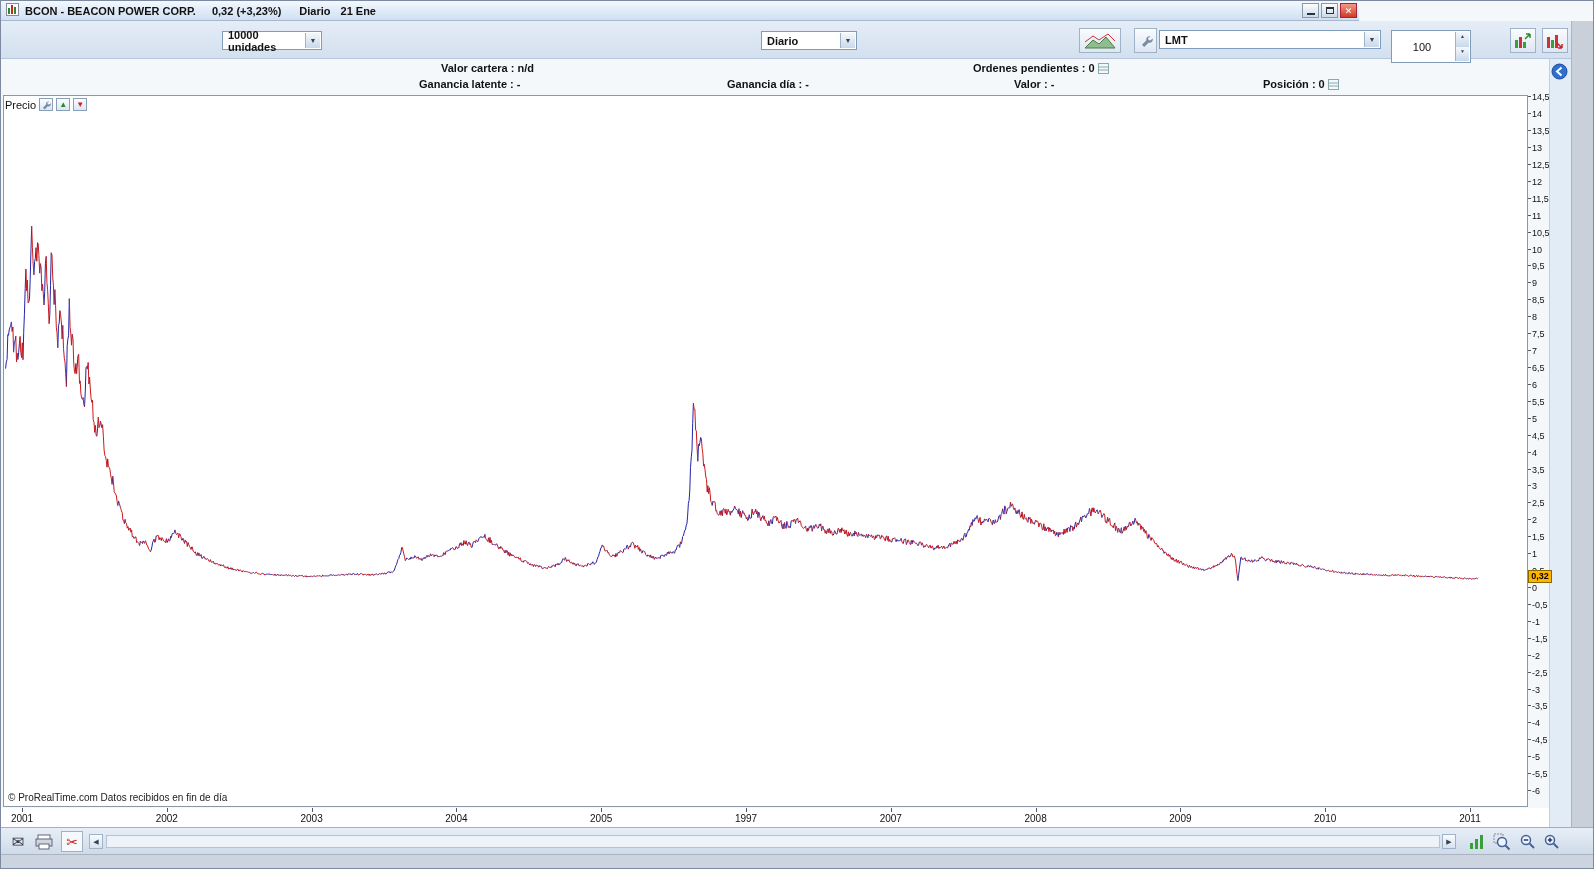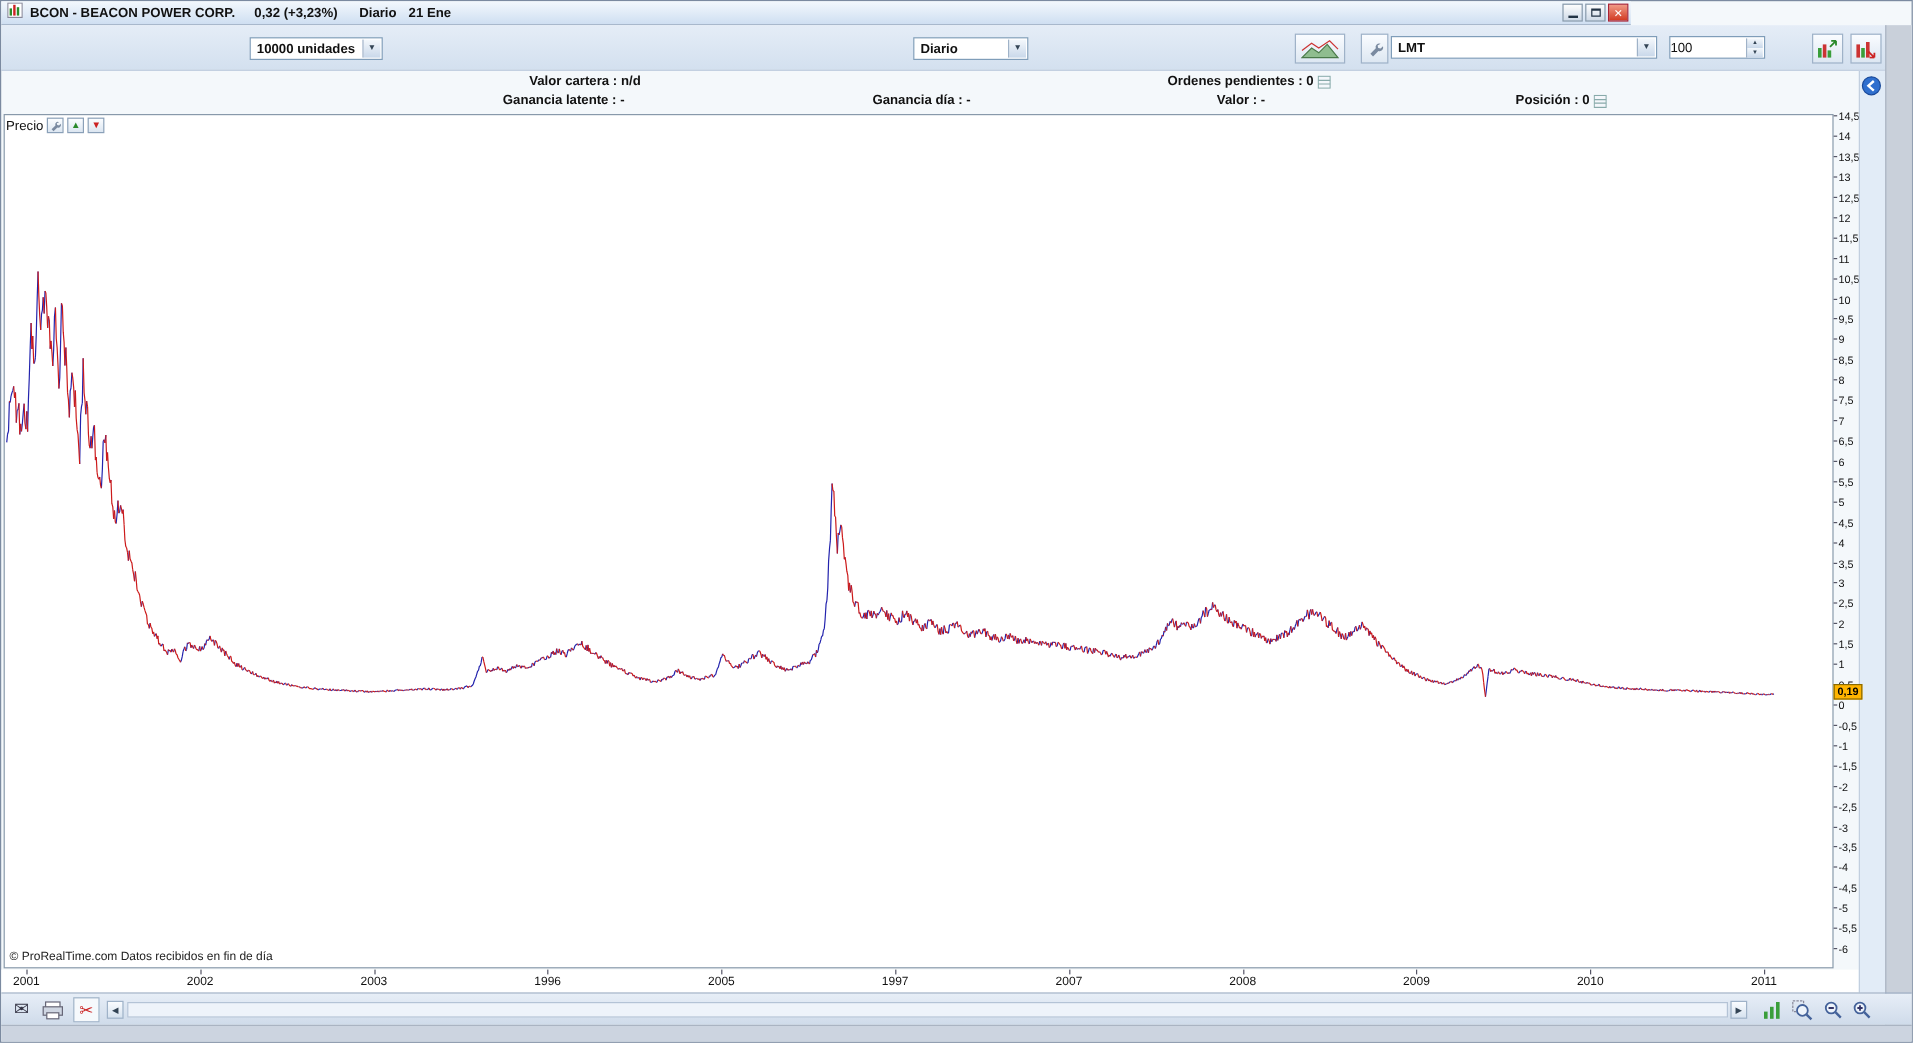--- a/index.html
+++ b/index.html
@@ -22,22 +22,22 @@
   
   .toolbar{position:absolute;left:0;top:20px;width:1594px;height:38px;
     background:linear-gradient(#e5edf7,#d3e0ef);border-bottom:1px solid #b7c6da;}
   .select{position:absolute;height:19px;background:#fff;border:1px solid #7f9db9;
     font-size:11px;font-weight:bold;color:#111;display:flex;align-items:center;padding:0 18px 0 5px;}
   .select .arrow{position:absolute;right:1px;top:1px;bottom:1px;width:15px;
     background:linear-gradient(#f4f8fc,#c9d8ea);border-left:1px solid #9fb2c8;
     display:flex;align-items:center;justify-content:center;font-size:7px;color:#345;}
   .toolbtn{position:absolute;height:25px;border:1px solid #9fb2c8;background:linear-gradient(#fafcff,#dde7f2);
     display:flex;align-items:center;justify-content:center;}
-  .spinner{position:absolute;height:19px;background:#fff;border:1px solid #7f9db9;font-size:11px;color:#111;
-    display:flex;align-items:center;justify-content:flex-start;padding-right:18px;}
+  .spinner{position:absolute;height:33px;background:#fff;border:1px solid #7f9db9;font-size:11px;color:#111;
+    display:flex;align-items:center;justify-content:center;padding-right:18px;}
   .spin-arrows{position:absolute;right:1px;top:1px;bottom:1px;width:14px;display:flex;flex-direction:column;}
   .spin-arrows span{flex:1;background:linear-gradient(#f4f8fc,#c9d8ea);border-left:1px solid #9fb2c8;
     font-size:5px;line-height:8px;text-align:center;color:#345;}
 
   
   .inforow-text{position:absolute;font-size:11px;font-weight:bold;color:#111;white-space:nowrap;
     display:flex;align-items:center;gap:3px;}
 
   
   .plot{position:absolute;left:2px;top:94px;width:1525px;height:712px;background:#fff;
@@ -107,21 +107,21 @@
       <div class="winbtn">
           <span class="max-glyph"></span>
         </div>
       <div class="winbtn close">
           <span>✕</span>
         </div>
     </div>
   </div>
 
   <div class="toolbar">
-    <div class="select" style="left:207px;top:10px;width:111px;">
+    <div class="select" style="left:221px;top:10px;width:100px;">
       <span>10000 unidades</span>
       <span class="arrow">▼</span>
     </div>
     <div class="select" style="left:760px;top:10px;width:96px;">
       <span>Diario</span>
       <span class="arrow">▼</span>
     </div>
     <div class="toolbtn" style="left:1078px;top:7px;width:42px;">
       <svg width="32" height="18">
           <polygon points="1,16 9,8 15,12 22,5 31,16" fill="#8fbd8f" stroke="#4a7a4a" stroke-width="1"></polygon>
@@ -251,31 +251,31 @@
       <div class="ytick" style="top: 649.7px;">-2</div>
       <div class="ytick" style="top: 666.625px;">-2,5</div>
       <div class="ytick" style="top: 683.55px;">-3</div>
       <div class="ytick" style="top: 700.475px;">-3,5</div>
       <div class="ytick" style="top: 717.4px;">-4</div>
       <div class="ytick" style="top: 734.325px;">-4,5</div>
       <div class="ytick bold" style="top: 751.25px;">-5</div>
       <div class="ytick" style="top: 768.175px;">-5,5</div>
       <div class="ytick" style="top: 785.1px;">-6</div>
     </div>
-  <div id="price-tag" style="top: 569.168px; background: rgb(255, 180, 0);">0,19</div>
+  <div id="price-tag" style="top: 569.168px; background: rgb(255, 180, 0);">0,32</div>
 
   <div id="x-axis">
       <div class="xtickmark" style="left: 21px;"></div>
       <div class="xtick" style="left: 21px;">2001</div>
       <div class="xtickmark" style="left: 165.8px;"></div>
       <div class="xtick" style="left: 165.8px;">2002</div>
       <div class="xtickmark" style="left: 310.6px;"></div>
       <div class="xtick" style="left: 310.6px;">2003</div>
       <div class="xtickmark" style="left: 455.4px;"></div>
-      <div class="xtick" style="left: 455.4px;">1996</div>
+      <div class="xtick" style="left: 455.4px;">2004</div>
       <div class="xtickmark" style="left: 600.2px;"></div>
       <div class="xtick" style="left: 600.2px;">2005</div>
       <div class="xtickmark" style="left: 745px;"></div>
       <div class="xtick" style="left: 745px;">1997</div>
       <div class="xtickmark" style="left: 889.8px;"></div>
       <div class="xtick" style="left: 889.8px;">2007</div>
       <div class="xtickmark" style="left: 1034.6px;"></div>
       <div class="xtick" style="left: 1034.6px;">2008</div>
       <div class="xtickmark" style="left: 1179.4px;"></div>
       <div class="xtick" style="left: 1179.4px;">2009</div>

